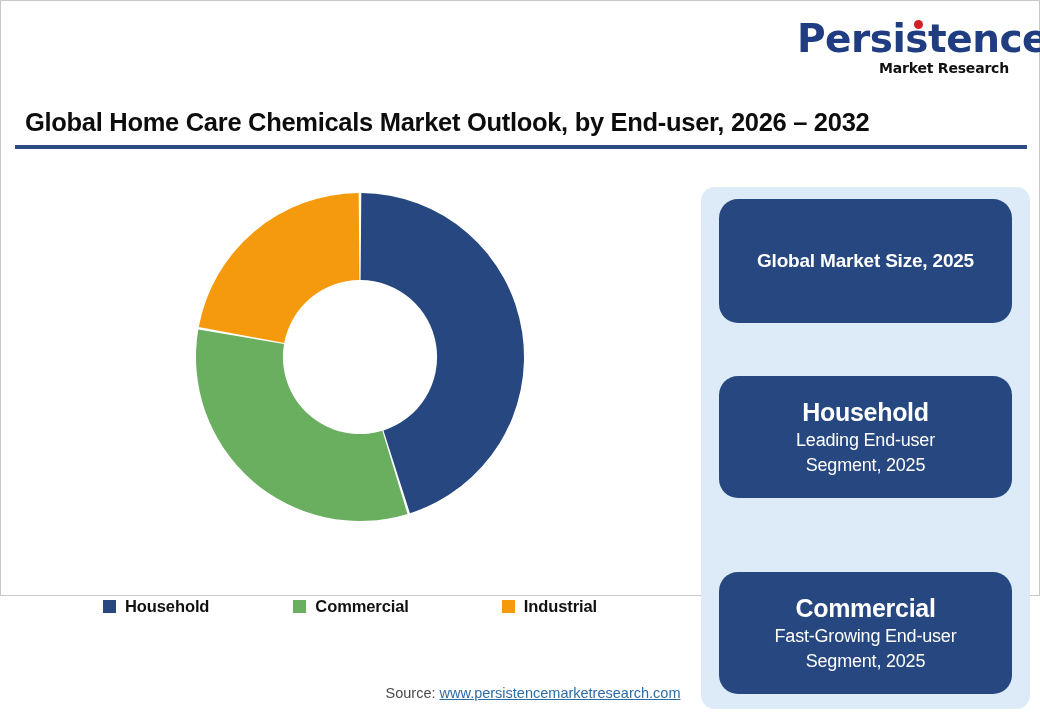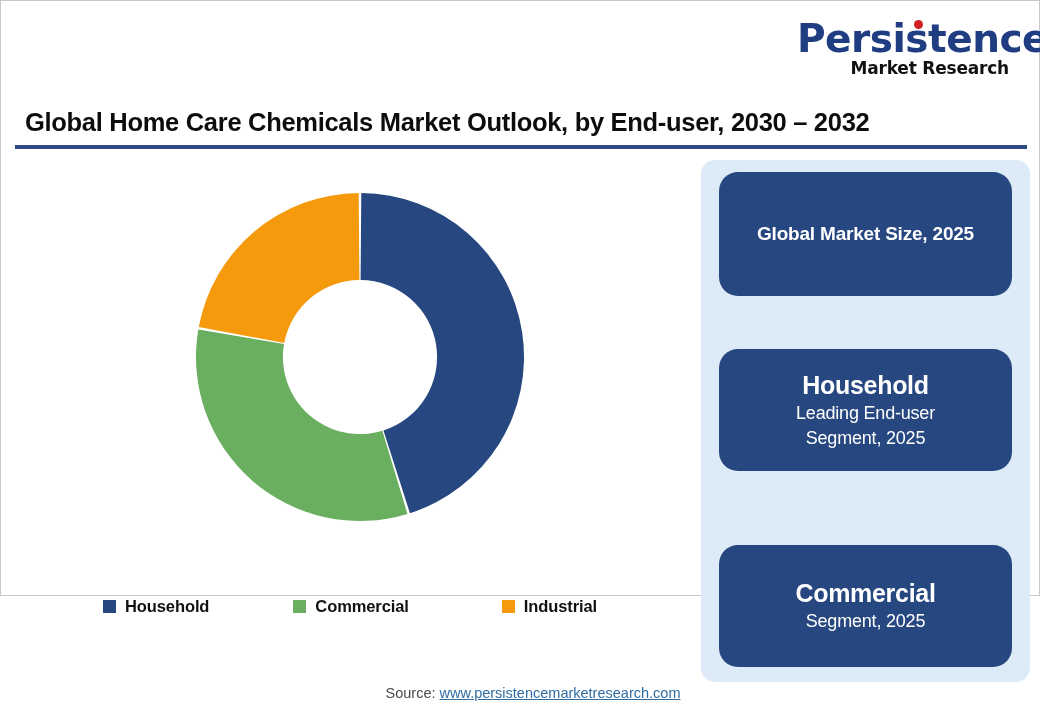--- a/index.html
+++ b/index.html
@@ -38,21 +38,21 @@
     line-height: 39px;
     font-weight: bold;
     color: #1F3D80;
     letter-spacing: -0.5px;
     font-family: "DejaVu Sans", sans-serif;
     white-space: nowrap;
   }
   #logo-sub {
     display: block;
     margin-top: 2px;
-    font-size: 17px;
+    font-size: 14px;
     line-height: 17px;
     font-weight: bold;
     color: #111111;
     letter-spacing: -0.2px;
     font-family: "DejaVu Sans", sans-serif;
     white-space: nowrap;
   }
   #logo-dot {
     position: absolute;
     left: 117px;
@@ -217,21 +217,21 @@
 <body>
 
 <div id="page">
 
   <div id="logo">
     <span id="logo-main" style="color: rgb(31, 61, 128);">Persistence</span>
     <span id="logo-dot" style="background: rgb(211, 31, 38);"></span>
     <span id="logo-sub" style="color: rgb(17, 17, 17);">Market Research</span>
   </div>
 
-  <div id="title">Global Home Care Chemicals Market Outlook, by End-user, 2030 – 2032</div>
+  <div id="title">Global Home Care Chemicals Market Outlook, by End-user, 2026 – 2032</div>
   <div id="title-rule" style="background: rgb(45, 74, 133);"></div>
 
   <div id="chart-area">
     <div id="donut-wrap">
       <svg id="donut-svg" viewBox="0 0 336 336">
         <g id="donut-slices">
             <path d="M 169.28803974574865 4.005058146254498 A 164 164 0 0 1 217.94322038431037 324.21035413071763 L 191.47331358062587 241.41886644143727 A 77.08 77.08 0 0 0 168.60537868050187 90.92237732873961 Z" fill="#26477F"></path>
             <path d="M 215.4834134134307 324.9755568571401 A 164 164 0 0 1 6.3109925512286225 140.56526161540526 L 92.00616649907747 155.10567295924048 A 77.08 77.08 0 0 0 190.31720430431244 241.77851172285585 Z" fill="#6AAE60"></path>
             <path d="M 6.761865863993961 138.02894562516497 A 164 164 0 0 1 166.71196025425095 4.005058146254498 L 167.39462131949796 90.92237732873961 A 77.08 77.08 0 0 0 92.21807695607716 153.91360444382752 Z" fill="#F59A0C"></path>
           </g>
@@ -247,34 +247,35 @@
     <div class="legend-item" id="legend-item-1">
       <span class="legend-swatch" style="background: rgb(106, 174, 96);"></span>
       <span class="legend-label">Commercial</span>
     </div>
     <div class="legend-item" id="legend-item-2">
       <span class="legend-swatch" style="background: rgb(245, 154, 12);"></span>
       <span class="legend-label">Industrial</span>
     </div>
   </div>
 
-  <div id="info-panel" style="background: rgb(220, 235, 247);">
+  <div id="info-panel" style="background: rgb(220, 235, 247); margin-top: 27px;">
 
     <div class="info-card" id="info-card-0" style="background: rgb(38, 71, 127);">
       <div class="card-small">Global Market Size, 2025</div>
     </div>
 
     <div class="info-card" id="info-card-1" style="background: rgb(38, 71, 127);">
       <div class="card-head">Household</div>
       <div class="card-line">Leading End-user</div>
       <div class="card-line">Segment, 2025</div>
     </div>
 
     <div class="info-card" id="info-card-2" style="background: rgb(38, 71, 127);">
       <div class="card-head">Commercial</div>
+      <div class="card-line">Fast-Growing End-user</div>
       <div class="card-line">Segment, 2025</div>
     </div>
 
   </div>
 
   <div id="source">
     <span id="source-label">Source: </span><a id="source-link" style="color: rgb(46, 108, 164);">www.persistencemarketresearch.com</a>
   </div>
 
 </div>

